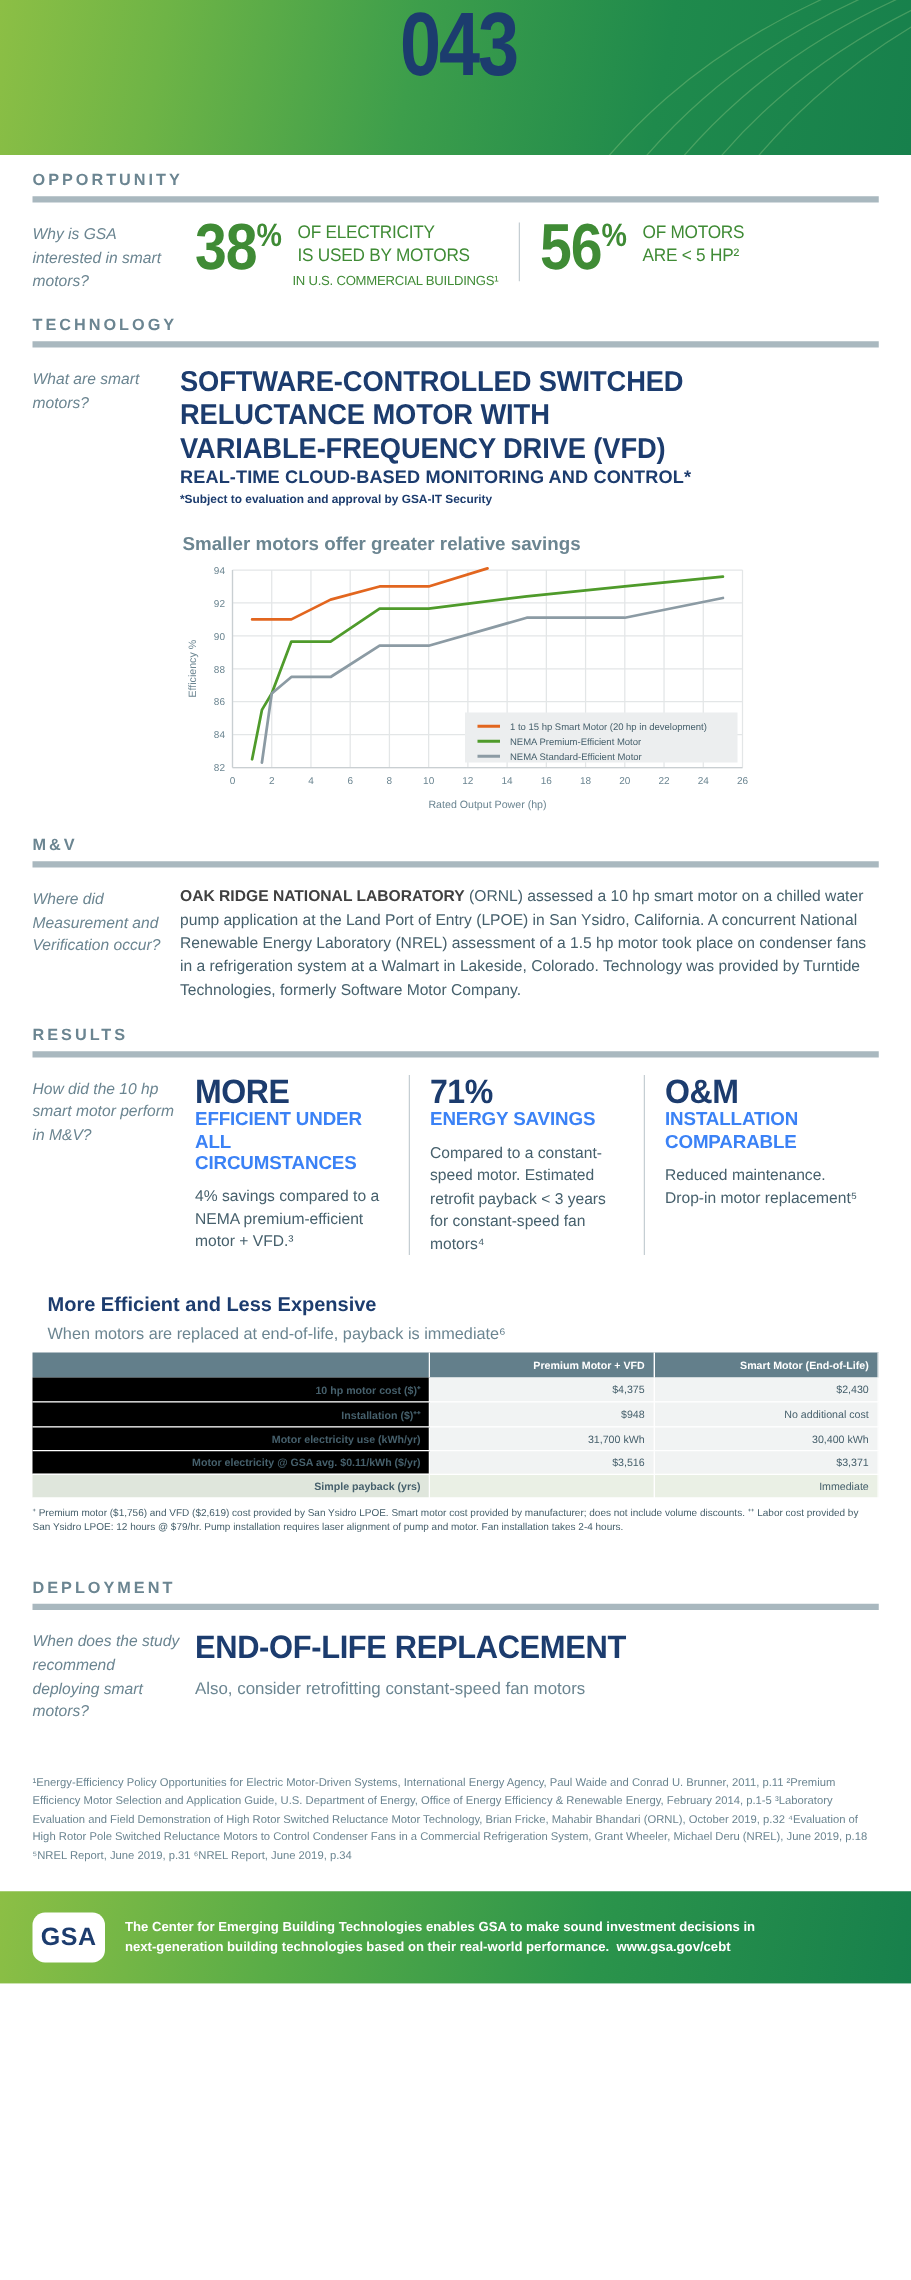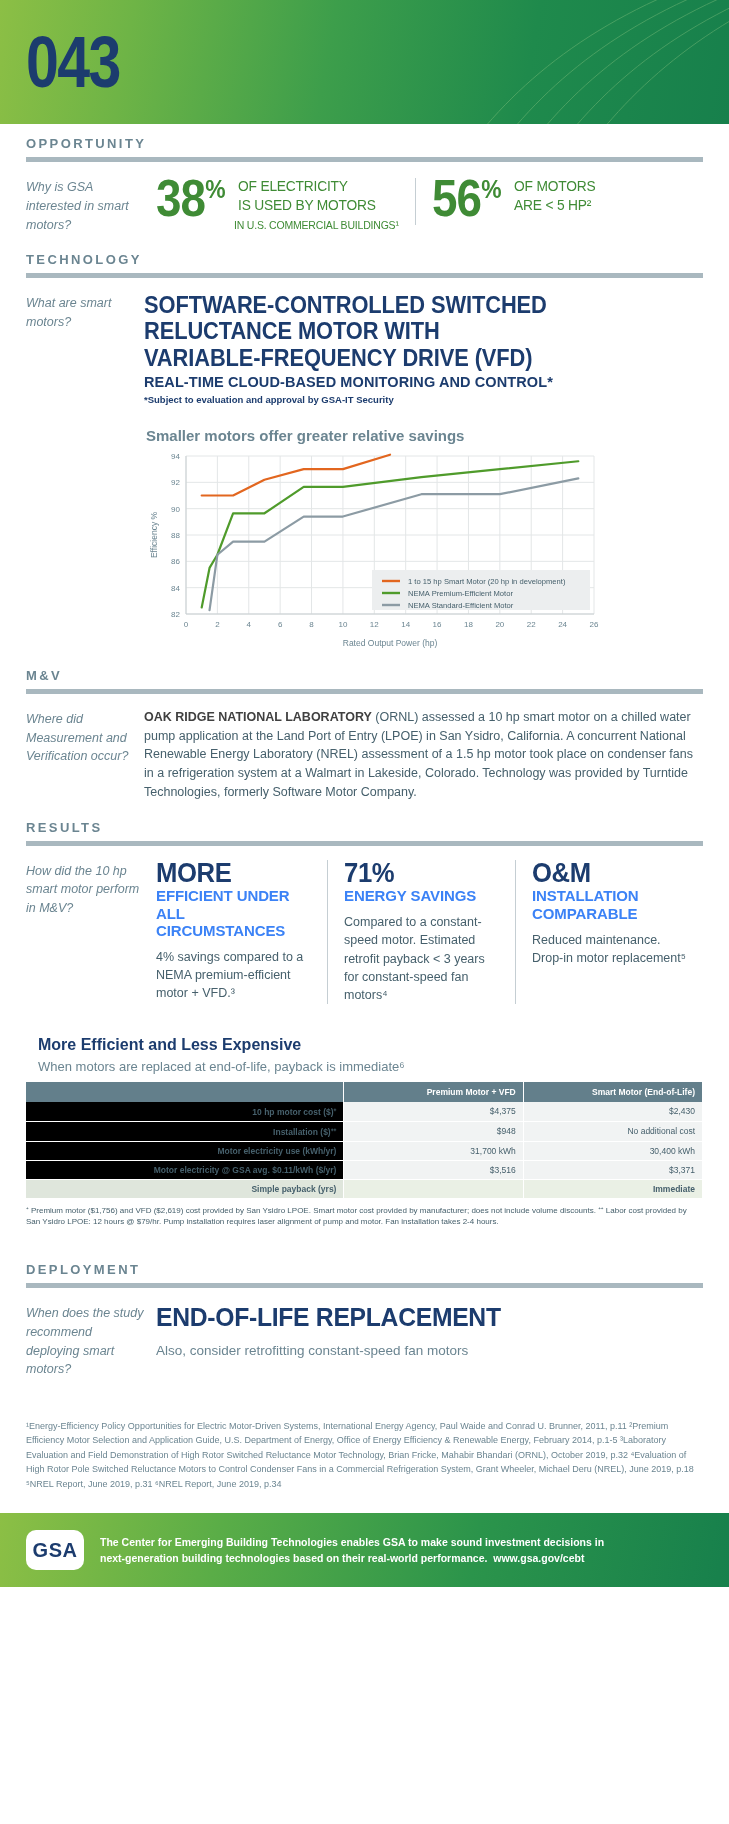--- a/index.html
+++ b/index.html
@@ -17,20 +17,21 @@
 
   
   .header {
     position: relative;
     height: 124px;
     background: linear-gradient(100deg, #8cbf45 0%, #6eb446 18%, #3d9e4b 45%, #1f8a4c 72%, #17804c 100%);
     display: flex;
     align-items: center;
     padding: 0 0 0 26px;
     overflow: hidden;
+    flex-direction: column;
   }
   .header .swoosh {
     position: absolute;
     right: -40px; top: -50px;
     width: 340px; height: 240px;
     pointer-events: none;
     opacity: .5;
   }
   .issue-num {
     font-size: 72px;
@@ -207,21 +208,21 @@
     padding: 5px 7px; text-align: right; font-size: 8.5px;
     border-right: 1px solid #fff;
   }
   td {
     padding: 4px 7px; text-align: right; font-size: 8.5px;
     color: #46606c; border-right: 1px solid #fff; border-bottom: 1px solid #fff;
   }
   td.lbl { background: #000000; font-weight: 700; color: #46606c; width: 47%; }
   td.val { background: #f1f3f3; width: 26.5%; }
   tr.last td.lbl { background: #dfe6dc; }
-  tr.last td.val { background: #eaf0e5; font-weight: 700; padding-left: 12px; }
+  tr.last td.val { background: #eaf0e5; font-weight: 400; padding-left: 12px; }
   .tbl-foot {
     font-size: 8px; color: #46606c; line-height: 1.45; margin-top: 6px;
   }
 
   
   .dep-big {
     font-size: 26px; font-weight: 700; color: #1c3c6e;
     letter-spacing: -.3px; transform: scaleX(0.95); transform-origin: left top;
   }
   .dep-sub { font-size: 13.5px; color: #6b8591; margin-top: 10px; }

